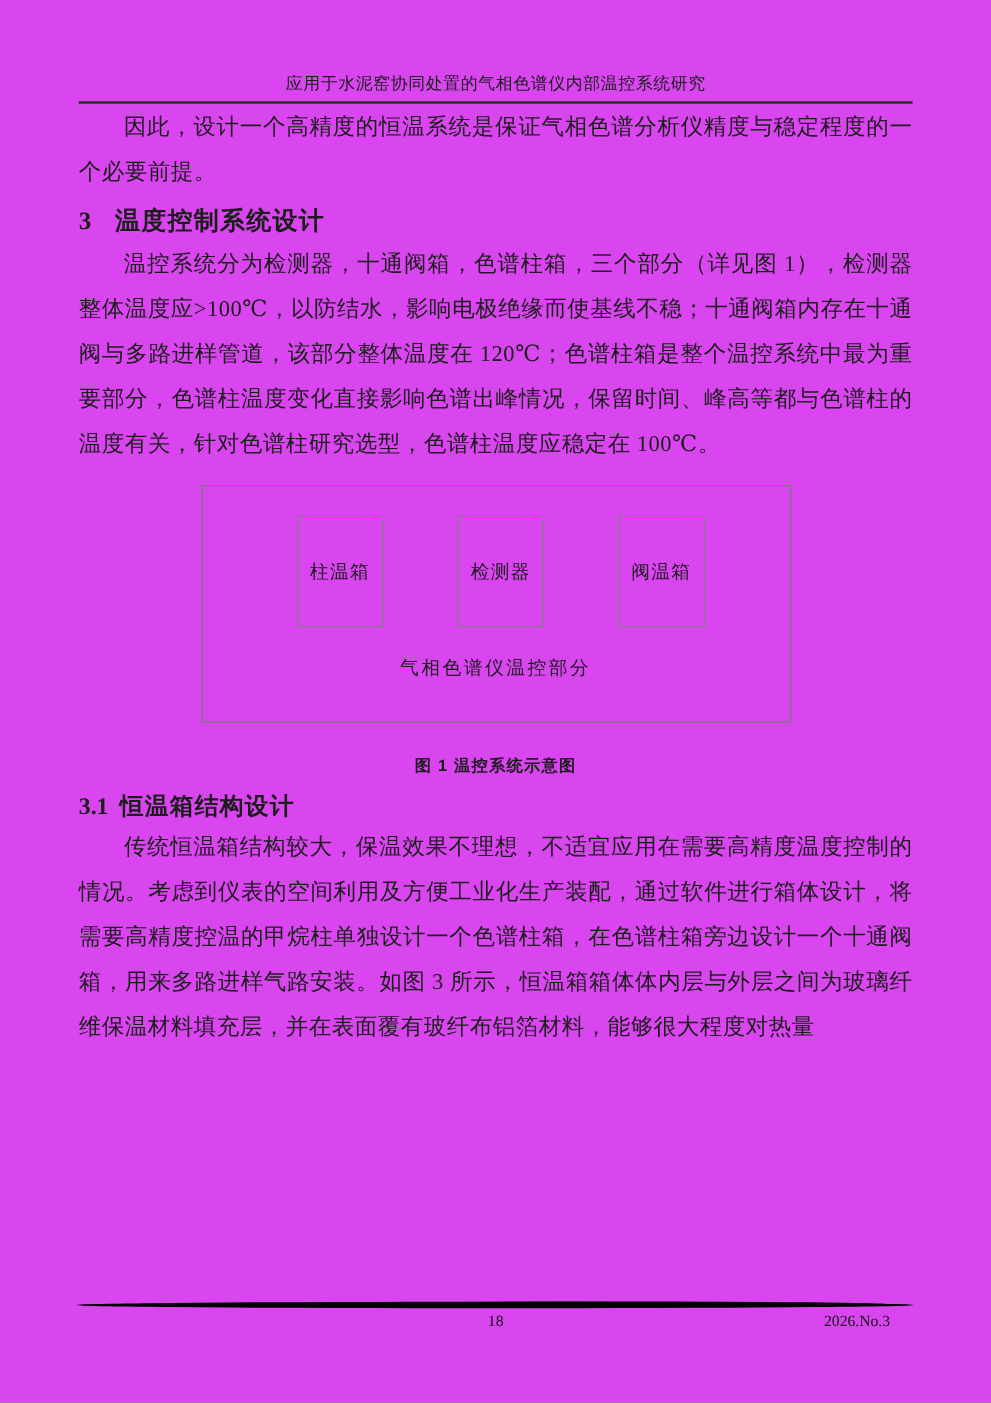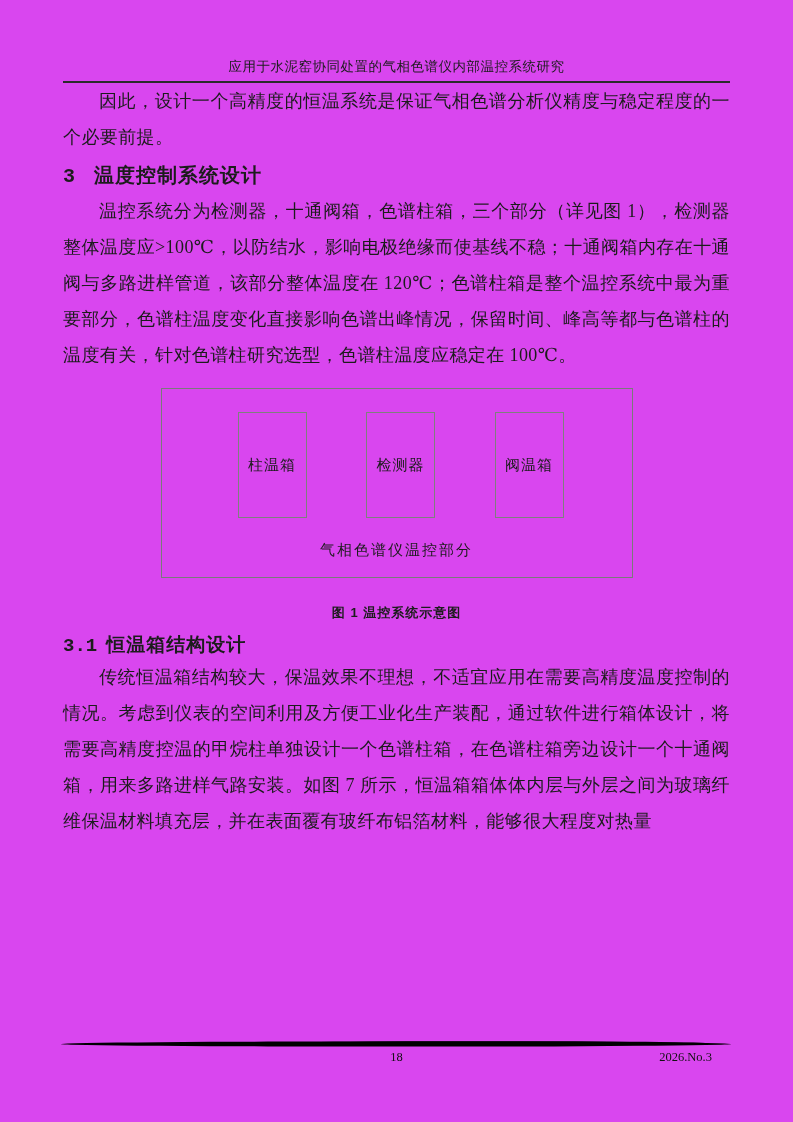--- a/index.html
+++ b/index.html
@@ -34,21 +34,21 @@
     text-align: justify;
     text-indent: 2em;
     letter-spacing: 0.4px;
   }
   .para.first { margin-top: 14px; }
   .ref-sup { font-size: 11px; vertical-align: super; line-height: 0; letter-spacing: 0; }
 
   
   .sec-heading {
     margin: 6px 0 0 0;
-    font-family: Liberation Mono, monospace;
+    font-family: Liberation Serif, serif;
     font-weight: bold;
     font-size: 20px;
     line-height: 32px;
     letter-spacing: 1px;
   }
   .sec-heading .sec-num { margin-right: 19px; letter-spacing: 0; }
   .sec-heading.sub { margin-top: 12px; font-size: 19px; line-height: 26px; }
   .sec-heading.sub .sec-num { margin-right: 9px; }
 
   
@@ -59,21 +59,21 @@
     margin: 0 auto;
     border: 1px solid #7a7a7a;
   }
   .fig-row {
     display: flex;
     justify-content: space-between;
     padding: 23px 68px 0 76px;
   }
   .fig-box {
     box-sizing: border-box;
-    width: 69px; height: 106px;
+    width: 69px; height: 90px;
     border: 1.5px solid #7f7f7f;
     display: flex; align-items: center; justify-content: center;
     font-size: 15px;
     letter-spacing: 1px;
   }
   .fig-inner-label {
     margin-top: 23px;
     text-align: center;
     font-size: 15px;
     letter-spacing: 2px;
@@ -127,21 +127,21 @@
           <div class="fig-box">检测器</div>
           <div class="fig-box">阀温箱</div>
         </div>
         <div class="fig-inner-label">气相色谱仪温控部分</div>
       </div>
       <div class="fig-caption">图 1  温控系统示意图</div>
     </div>
 
     <h2 class="sec-heading sub"><span class="sec-num">3.1</span><span class="sec-title">恒温箱结构设计</span></h2>
 
-    <p class="para">传统恒温箱结构较大，保温效果不理想，不适宜应用在需要高精度温度控制的情况。考虑到仪表的空间利用及方便工业化生产装配，通过软件进行箱体设计，将需要高精度控温的甲烷柱单独设计一个色谱柱箱，在色谱柱箱旁边设计一个十通阀箱，用来多路进样气路安装。如图 7 所示，恒温箱箱体体内层与外层之间为玻璃纤维保温材料填充层，并在表面覆有玻纤布铝箔材料，能够很大程度对热量</p>
+    <p class="para">传统恒温箱结构较大，保温效果不理想，不适宜应用在需要高精度温度控制的情况。考虑到仪表的空间利用及方便工业化生产装配，通过软件进行箱体设计，将需要高精度控温的甲烷柱单独设计一个色谱柱箱，在色谱柱箱旁边设计一个十通阀箱，用来多路进样气路安装。如图 3 所示，恒温箱箱体体内层与外层之间为玻璃纤维保温材料填充层，并在表面覆有玻纤布铝箔材料，能够很大程度对热量</p>
 
   </div>
 
   <div class="footer">
     <svg class="footer-rule" width="672" height="8" viewBox="0 0 672 8">
       <ellipse cx="336" cy="4" rx="335" ry="2.6" fill="#000"></ellipse>
       <ellipse cx="430" cy="3.4" rx="220" ry="2.2" fill="#000"></ellipse>
     </svg>
     <div class="footer-text-row">
       <div class="page-number">18</div>

